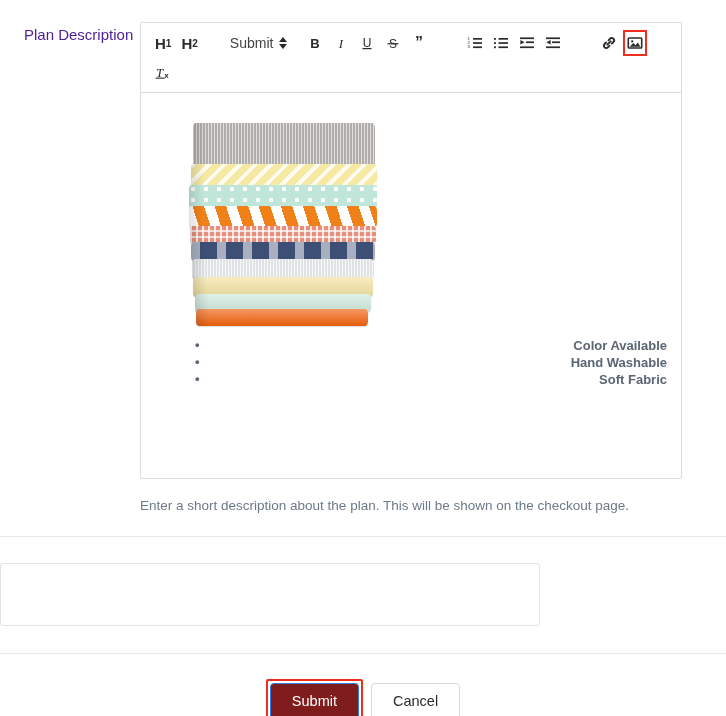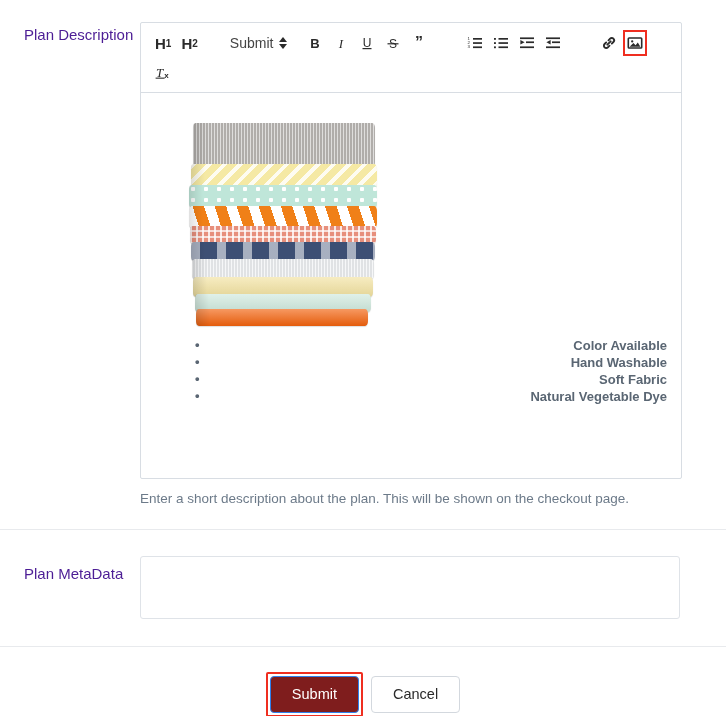--- a/index.html
+++ b/index.html
@@ -177,21 +177,21 @@
   }
   .bullets li::before {
     content: "\2022";
     position: absolute;
     left: 0;
     top: -1px;
     color: #5a6673;
   }
 
   .help-text {
-    margin-top: 11px;
+    margin-top: 18px;
     font-size: 13.5px;
     color: #6c7a89;
     line-height: 18px;
   }
 
   
   .divider {
     height: 1px;
     background: #e8eaed;
     margin: 0;
@@ -409,37 +409,35 @@
               <div class="layer" style="top: 154px; left: 4px; width: 180px; height: 20px; background: linear-gradient(rgba(255, 255, 255, 0.35), rgba(0, 0, 0, 0.06)), rgb(242, 226, 160);"></div>
               <div class="layer" style="top: 171px; left: 6px; width: 176px; height: 18px; background: linear-gradient(rgba(255, 255, 255, 0.35), rgba(0, 0, 0, 0.06)), rgb(207, 233, 221);"></div>
               <div class="layer" style="top: 186px; left: 7px; width: 172px; height: 17px; background: linear-gradient(rgba(255, 255, 255, 0.35), rgba(0, 0, 0, 0.06)), rgb(242, 98, 13);"></div>
             </div>
         </div>
 
         <ul class="bullets" id="bullet-list">
             <li>Color Available</li>
             <li>Hand Washable</li>
             <li>Soft Fabric</li>
-            <li>Natural Vegetable Dye</li>
           </ul>
 
       </div>
 
     </div>
 
     <div class="help-text">Enter a short description about the plan. This will be shown on the checkout page.</div>
 
   </div>
 </div>
 
 <div class="divider" id="divider-1"></div>
 
 <div class="form-row" id="metadata-section">
 
-  <div class="field-label" id="metadata-label">Plan MetaData</div>
 
   <div class="field-control">
     <textarea class="metadata-input" id="metadata-input" placeholder="" style=""></textarea>
   </div>
 </div>
 
 <div class="divider" id="divider-2"></div>
 
 <div id="actions-row">
 

